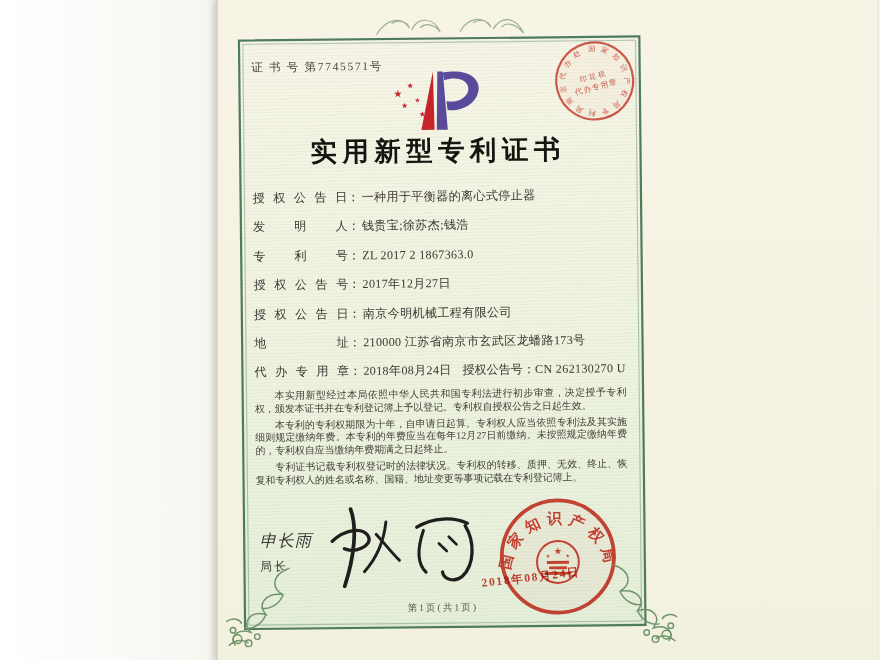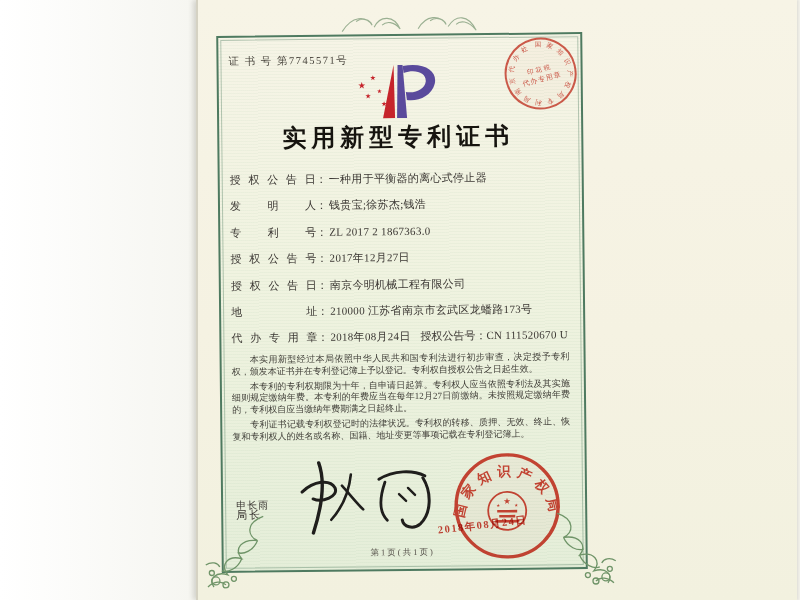--- a/index.html
+++ b/index.html
@@ -22,21 +22,21 @@
          letter-spacing:5px;color:#16140f;}
   .field-row{left:33px;width:340px;font-size:11px;color:#3b3733;white-space:nowrap;}
   .f-label{display:inline-block;width:86px;text-align:justify;text-align-last:justify;vertical-align:top;}
   .f-colon{display:inline-block;margin-right:2px;}
   .f-value{letter-spacing:.3px;}
   .grant2{position:absolute;left:189px;top:0;}
   .paras{left:33px;top:352px;width:338px;font-size:9px;line-height:11.6px;color:#42403a;
          text-align:justify;}
   .paras p{margin:0 0 3.5px 0;text-indent:2em;}
   .sig-role{left:36px;top:505px;font-size:11px;color:#3b3733;letter-spacing:2px;}
-  .sig-name{left:36px;top:496px;font-size:10px;color:#3b3733;letter-spacing:1px;}
+  .sig-name{left:36px;top:480px;font-size:15px;color:#3b3733;letter-spacing:1px;font-style:italic;}
   .footer{left:21px;top:546px;width:362px;text-align:center;font-size:8.5px;color:#55514a;letter-spacing:2px;}
   .sig-svg{left:84px;top:456px;}
   .logo{left:154px;top:63px;}
   .agency-seal{left:306px;top:35px;transform:rotate(-14deg);opacity:.88;mix-blend-mode:multiply;}
   .office-seal{left:251px;top:451px;opacity:.93;mix-blend-mode:multiply;}
   .seal-date{left:237px;top:514px;width:170px;transform:rotate(-6deg);font-size:10.5px;font-weight:bold;
              letter-spacing:1.5px;color:#ce3327;opacity:.9;mix-blend-mode:multiply;}
   .orn{opacity:.75;}
   .orn-tl{left:145px;top:10px;}
   .orn-tr{left:221px;top:10px;}
@@ -104,21 +104,21 @@
       </div>
       <div class="abs field-row" style="top:276px">
         <span class="f-label">授权公告日</span><span class="f-colon">：</span><span class="f-value">南京今明机械工程有限公司</span>
       </div>
       <div class="abs field-row" style="top:302px">
         <span class="f-label">地址</span><span class="f-colon">：</span><span class="f-value">210000 江苏省南京市玄武区龙蟠路173号</span>
       </div>
 
       <div class="abs field-row" style="top:328px">
         <span><span class="f-label">代办专用章</span><span class="f-colon">：</span><span class="f-value">2018年08月24日</span></span>
-        <span class="grant2"><span>授权公告号</span><span>：</span><span class="f-value">CN 111520670 U</span></span>
+        <span class="grant2"><span>授权公告号</span><span>：</span><span class="f-value">CN 262130270 U</span></span>
       </div>
 
       <div class="abs paras">
         <p>本实用新型经过本局依照中华人民共和国专利法进行初步审查，决定授予专利权，颁发本证书并在专利登记簿上予以登记。专利权自授权公告之日起生效。</p>
         <p>本专利的专利权期限为十年，自申请日起算。专利权人应当依照专利法及其实施细则规定缴纳年费。本专利的年费应当在每年12月27日前缴纳。未按照规定缴纳年费的，专利权自应当缴纳年费期满之日起终止。</p>
         <p>专利证书记载专利权登记时的法律状况。专利权的转移、质押、无效、终止、恢复和专利权人的姓名或名称、国籍、地址变更等事项记载在专利登记簿上。</p>
       </div>
 
       <div class="abs sig-role">局长</div>
       <div class="abs sig-name">申长雨</div>

